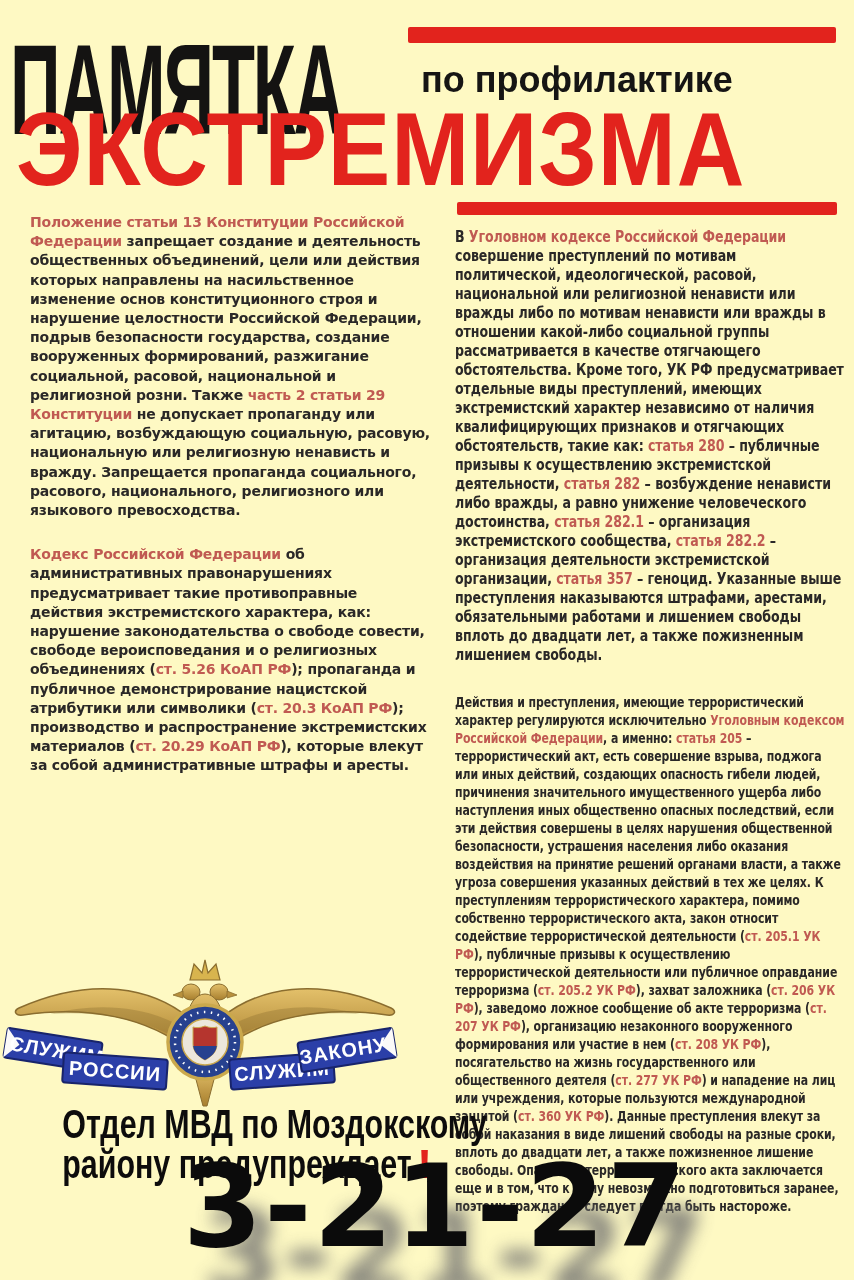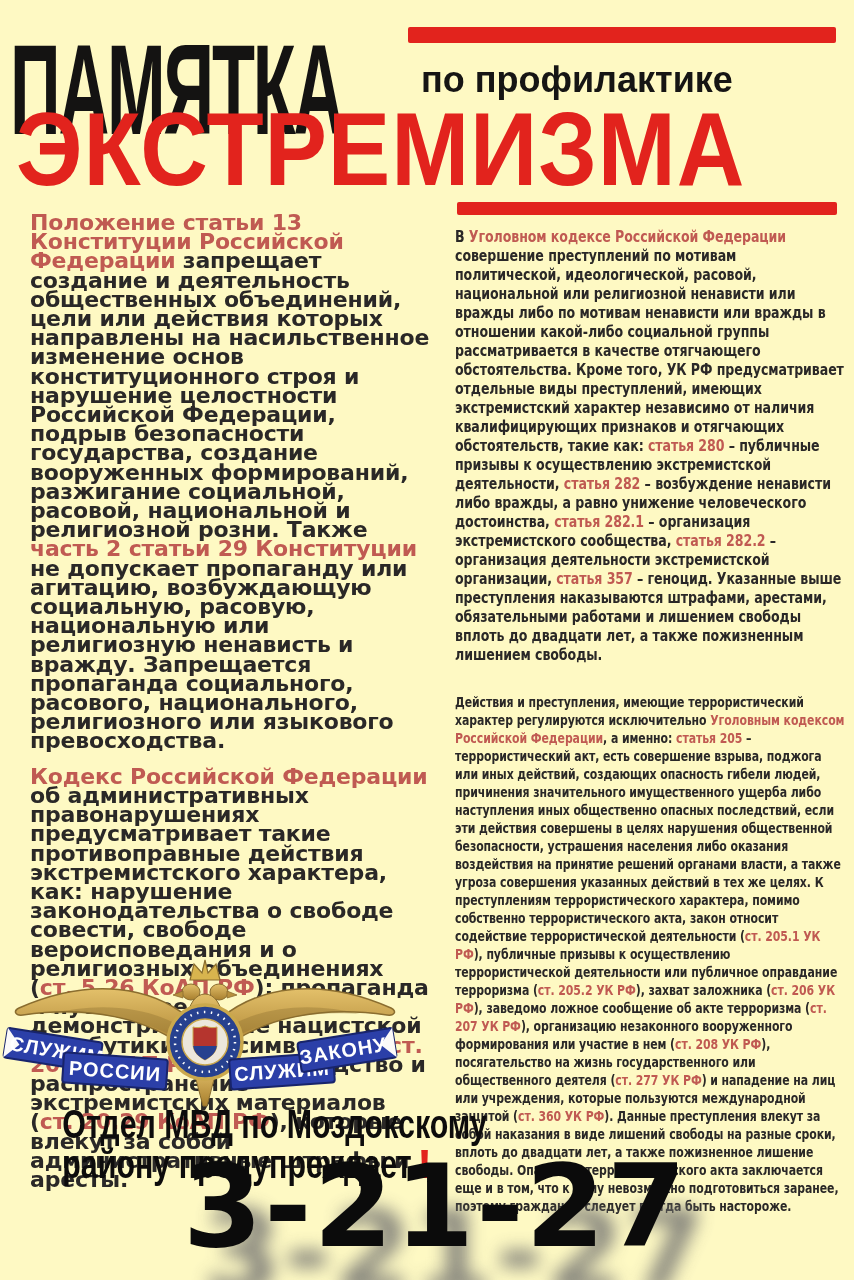--- a/index.html
+++ b/index.html
@@ -37,22 +37,22 @@
     position:absolute; left:457px; top:202px; width:380px; height:13px;
     background:#e2231d; border-radius:2px;
   }
   
   .col{position:absolute; color:#2a2827;}
   .col-left{left:30px; top:213px; width:404px;}
   .col-right{left:455px; top:228px; width:390px;}
   .para{margin:0; font-weight:700; text-align:left;}
   .para .red{color:#c05a52;}
   .para .dark{color:#2a2827;}
-  .para-left{font-size:22px; line-height:19.2px; letter-spacing:-0.2px;}
-  .para-left + .para-left{margin-top:16px;}
+  .para-left{font-size:14px; line-height:19.2px; letter-spacing:-0.2px;}
+  .para-left + .para-left{margin-top:25px;}
   .para-right-1{
     font-size:15px; line-height:19px; width:464px;
     transform:scaleX(0.84); transform-origin:0 0; letter-spacing:-0.1px;
   }
   .para-right-2{
     font-size:14px; line-height:18px; width:500px;
     transform:scaleX(0.78); transform-origin:0 0; letter-spacing:-0.1px;
     margin-top:28px;
   }
   

